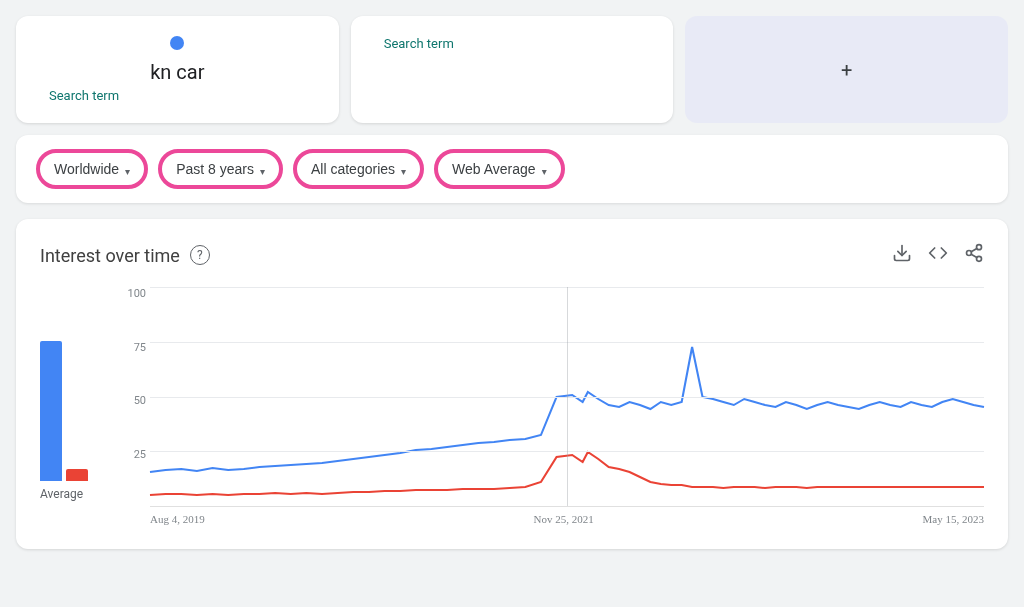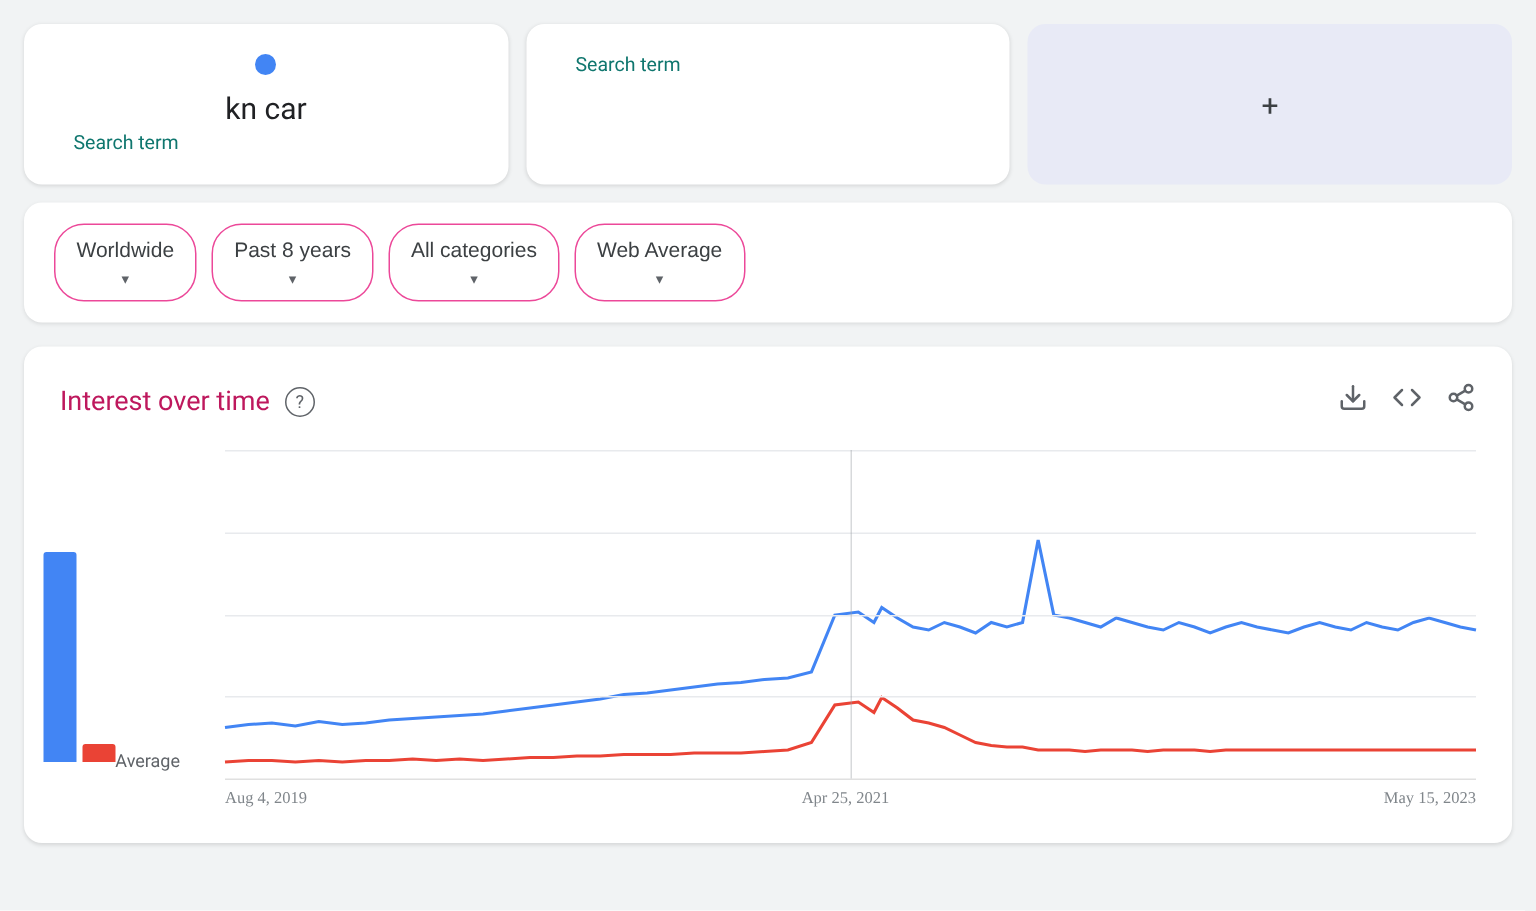--- a/index.html
+++ b/index.html
@@ -87,30 +87,29 @@
       padding: 14px 20px;
       display: flex;
       gap: 10px;
       align-items: center;
       box-shadow: 0 1px 3px rgba(0,0,0,0.10);
       margin-bottom: 16px;
     }
 
     .filter-btn {
       display: flex;
-      align-items: center;
+      align-items: flex-end;
       gap: 6px;
       padding: 8px 14px;
-      border: 1px solid #ec4899;
+      border: 4px solid #ec4899;
       border-radius: 20px;
       background: #fff;
       cursor: pointer;
       font-size: 14px;
       color: #3c4043;
-      flex-direction: column;
     }
 
     .filter-btn .chevron {
       font-size: 10px;
       color: #5f6368;
     }
 
     .chart-section {
       background: #fff;
       border-radius: 12px;
@@ -127,21 +126,21 @@
 
     .chart-title-area {
       display: flex;
       align-items: center;
       gap: 10px;
     }
 
     .chart-title {
       font-size: 18px;
       font-weight: 400;
-      color: #be185d;
+      color: #404040;
     }
 
     .help-icon {
       width: 20px;
       height: 20px;
       border-radius: 50%;
       border: 1.5px solid #5f6368;
       display: flex;
       align-items: center;
       justify-content: center;
@@ -163,22 +162,22 @@
     }
 
     .chart-container {
       display: flex;
       gap: 0;
       align-items: stretch;
     }
 
     .avg-col {
       display: flex;
-      flex-direction: row;
-      align-items: flex-end;
+      flex-direction: column;
+      align-items: flex-start;
       justify-content: flex-end;
       width: 80px;
       padding-bottom: 24px;
       flex-shrink: 0;
     }
 
     .avg-bars {
       display: flex;
       align-items: flex-end;
       gap: 4px;
@@ -351,20 +350,27 @@
     <div class="avg-col">
       <div class="avg-bars">
         <div class="avg-bar-blue" style="height: 140px;"></div>
         <div class="avg-bar-red" style="height: 12px;"></div>
       </div>
       <div class="avg-label">Average</div>
     </div>
 
     <div class="main-chart">
 
+      <div class="y-axis">
+        <span class="y-label">100</span>
+        <span class="y-label">75</span>
+        <span class="y-label">50</span>
+        <span class="y-label">25</span>
+        <span class="y-label"></span>
+      </div>
 
       <div class="chart-area">
         
         <div class="grid-line" style="top: 0%;"></div>
         <div class="grid-line" style="top: 25%;"></div>
         <div class="grid-line" style="top: 50%;"></div>
         <div class="grid-line" style="top: 75%;"></div>
 
         
         <div class="vertical-line" style="left: 50%; opacity: 0.4;"></div>
@@ -376,18 +382,18 @@
             "></polyline>
 
           <polyline fill="none" stroke="#ea4335" stroke-width="2" points="
               0,208 15,207 30,207 45,208 60,207 75,208 90,207 105,207 120,206 135,207 150,206 165,207 180,206 195,205 210,205 225,204 240,204 255,203 270,203 285,203 300,202 315,202 330,202 345,201 360,200 375,195 390,170 405,168 415,175 420,165 430,172 440,180 450,182 460,185 470,190 480,195 490,197 500,198 510,198 520,200 530,200 540,200 550,201 560,200 570,200 580,200 590,201 600,200 610,200 620,200 630,201 640,200 650,200 660,200 670,200 680,200 690,200 700,200 710,200 720,200 730,200 740,200 750,200 760,200 770,200 780,200 790,200 800,200
             "></polyline>
         </svg>
       </div>
 
       <div class="x-axis">
         <span class="x-label">Aug 4, 2019</span>
-        <span class="x-label">Apr 25, 2021</span>
+        <span class="x-label">Nov 25, 2021</span>
         <span class="x-label">May 15, 2023</span>
       </div>
     </div>
   </div>
 </div>
 
 </body></html>

